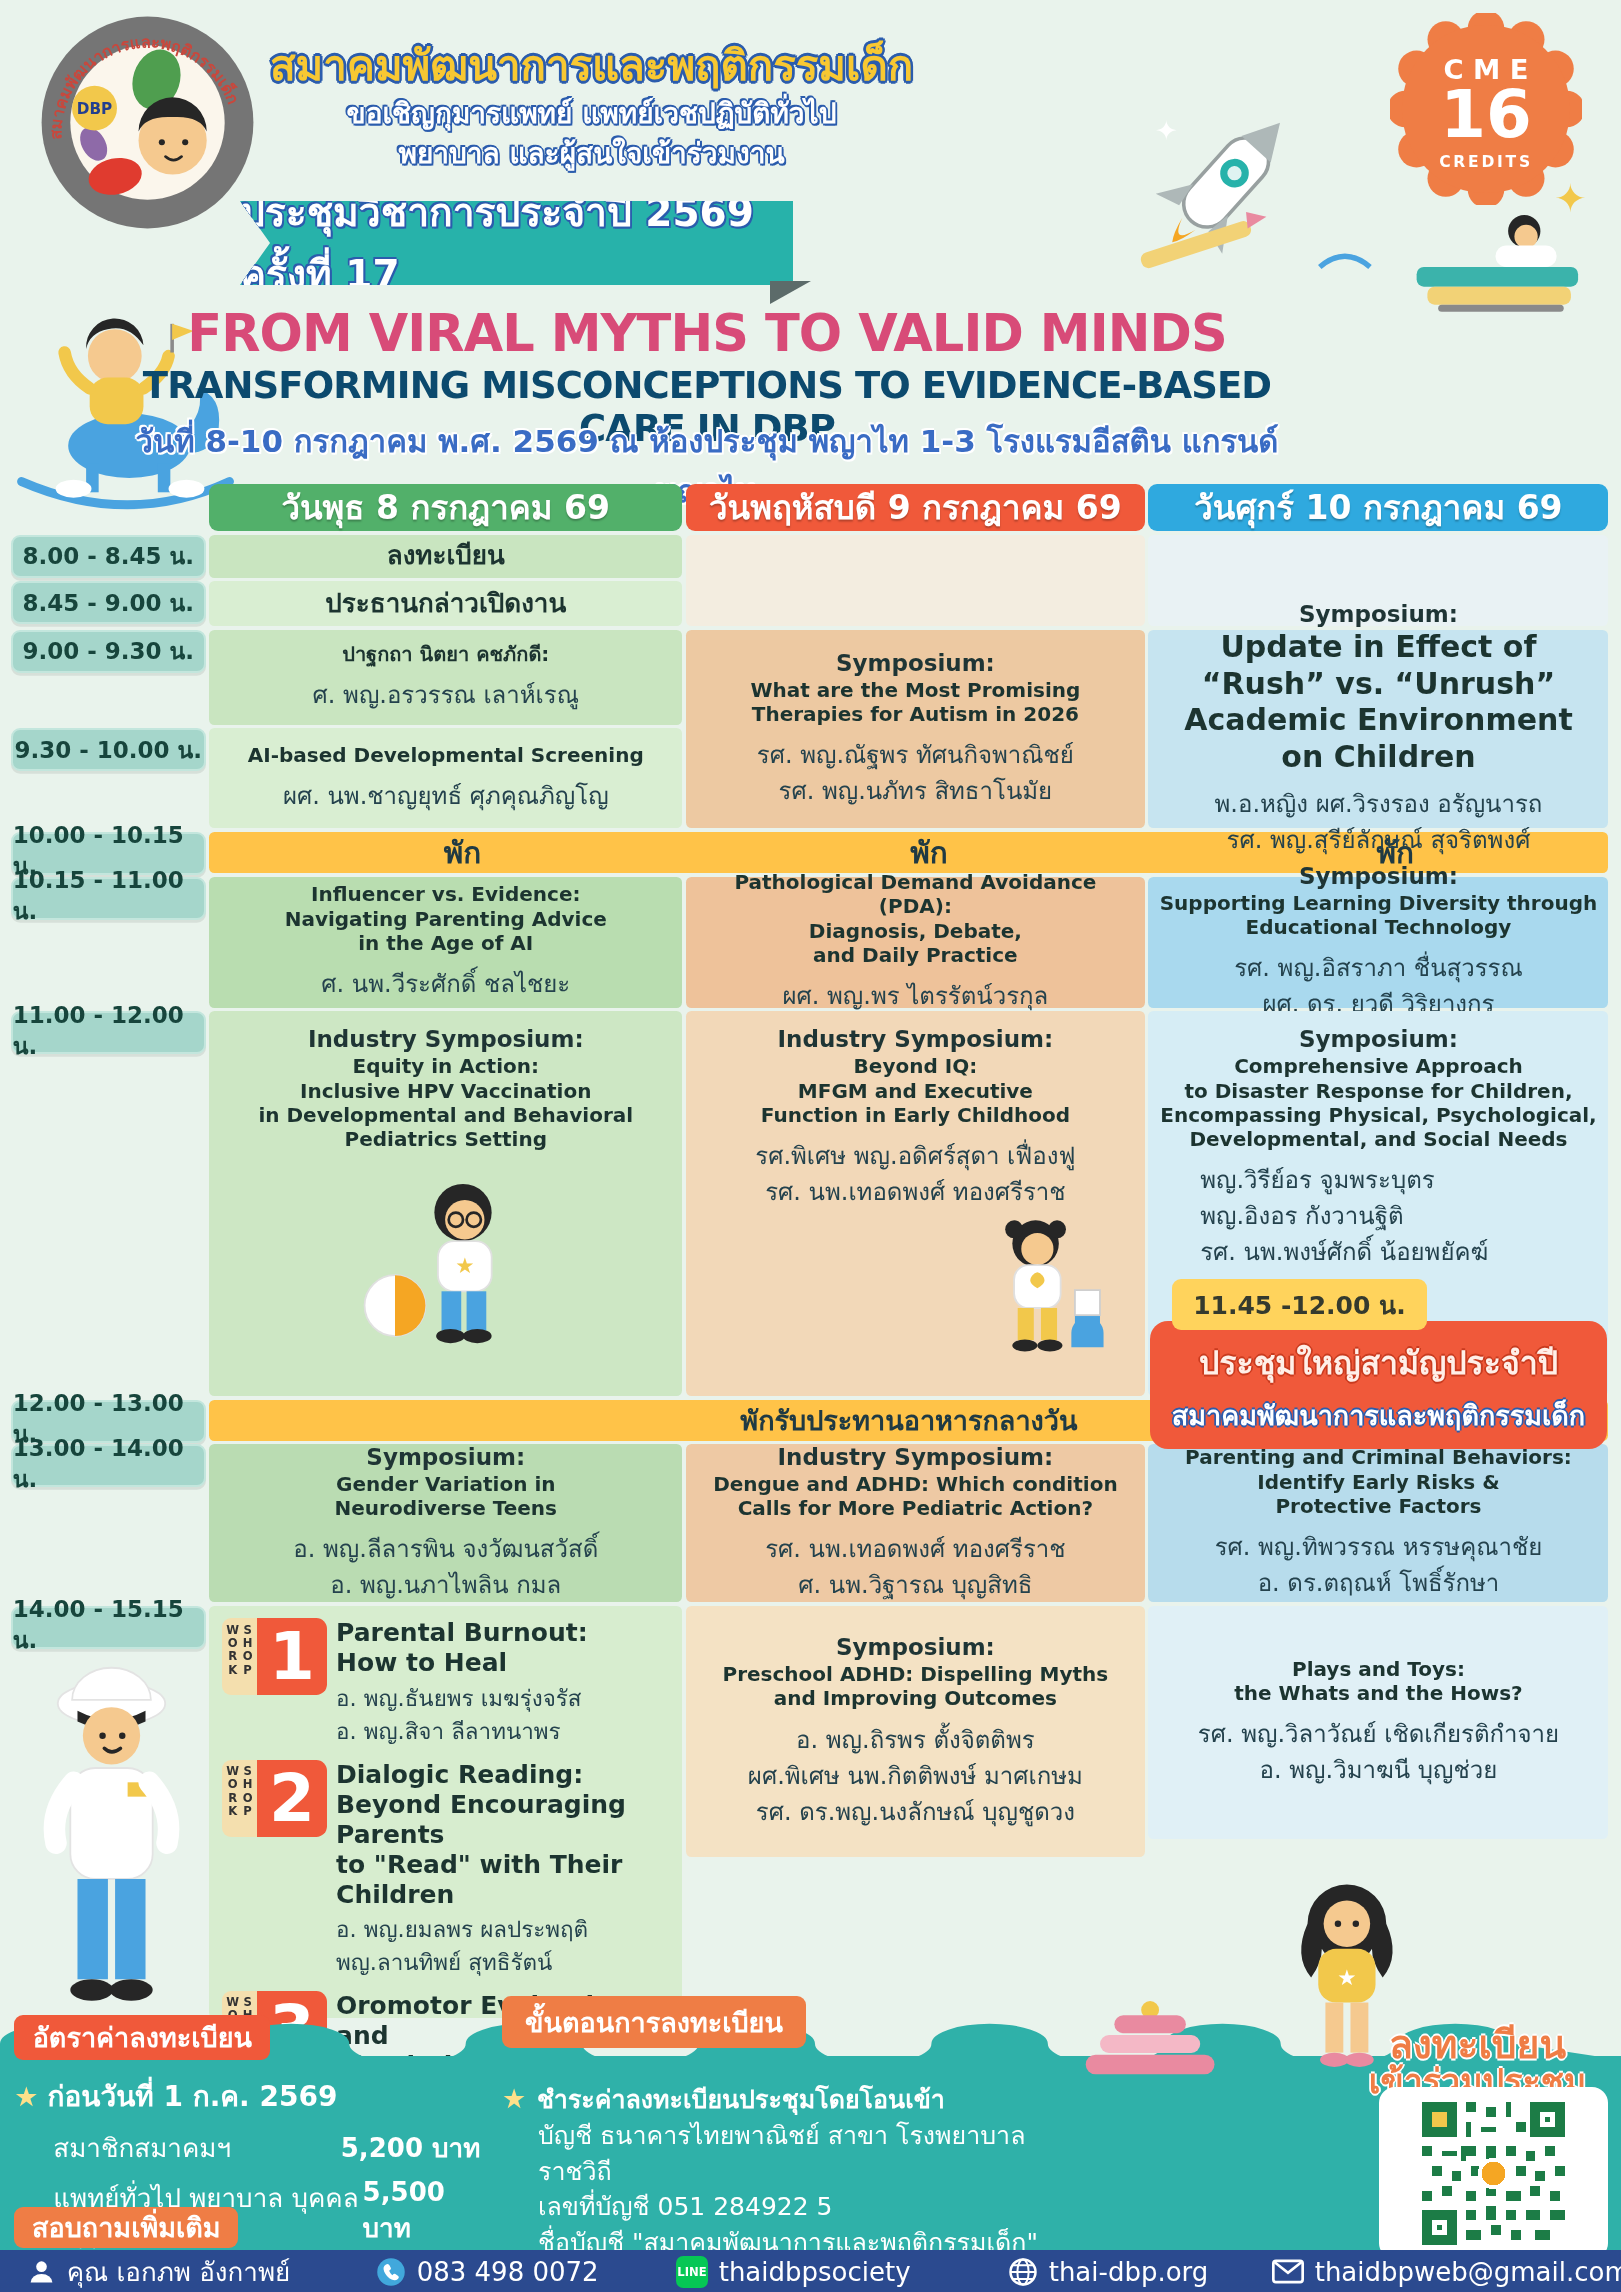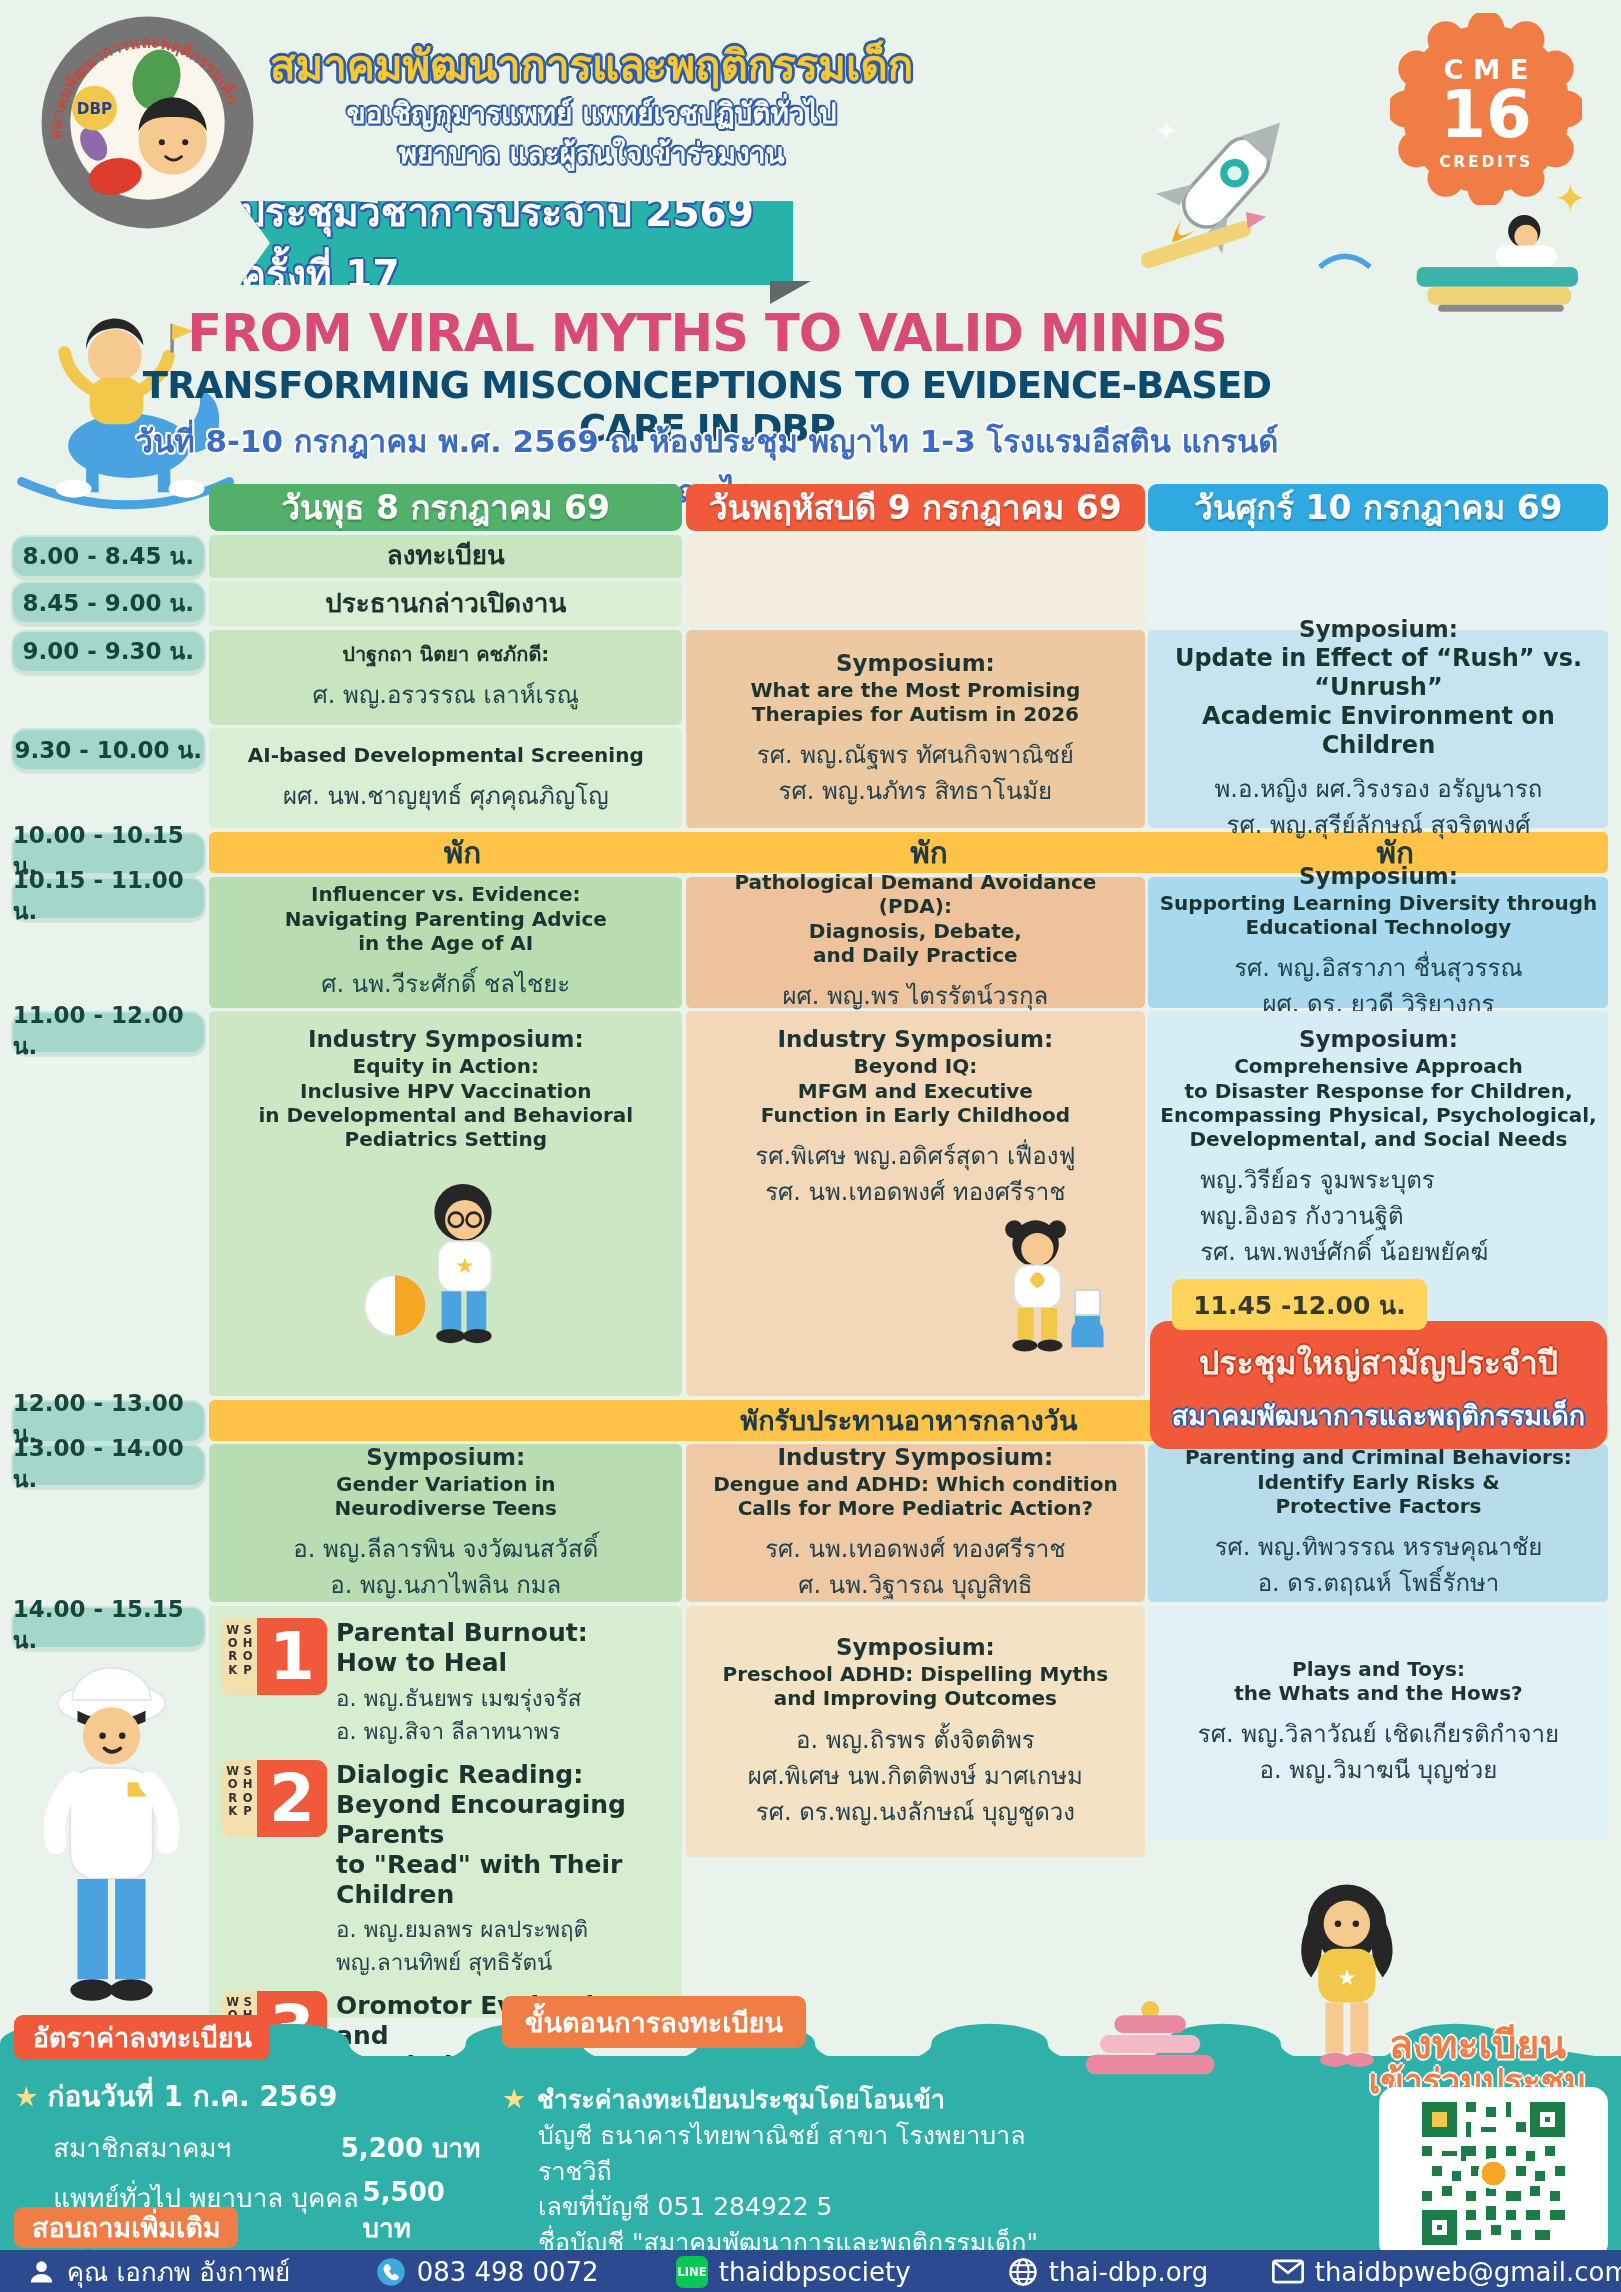--- a/index.html
+++ b/index.html
@@ -20,21 +20,21 @@
     text-shadow:1.8px 0 0 #2b5cad,-1.8px 0 0 #2b5cad,0 1.8px 0 #2b5cad,0 -1.8px 0 #2b5cad,1.8px 1.8px 0 #2b5cad,-1.8px -1.8px 0 #2b5cad;}
   .main-title1{left:134px;top:304px;width:1146px;text-align:center;font-size:51px;font-weight:bold;letter-spacing:-0.9px;color:#d84b78;}
   .main-title2{left:134px;top:364px;width:1146px;text-align:center;font-size:37px;font-weight:bold;letter-spacing:-0.9px;color:#0c4a6e;}
   .date-line{left:134px;top:416px;width:1146px;text-align:center;font-size:31px;font-weight:bold;color:#3a6cc4;
     text-shadow:1.8px 0 0 #fff,-1.8px 0 0 #fff,0 1.8px 0 #fff,0 -1.8px 0 #fff,1.8px 1.8px 0 #fff,-1.8px -1.8px 0 #fff;}
   
   .grid{position:absolute;left:10.7px;top:484px;width:1601px;display:grid;
     grid-template-columns:195px 473px 459px 460px;
     grid-template-rows:47px 43px 45px 95px 100px 41px 131px 385px 41px 158px 412px;gap:3.6px;}
   .dhead{border-radius:9px;display:flex;align-items:center;justify-content:center;font-weight:bold;font-size:33px;color:#fff;text-shadow:0 1.8px 1.8px rgba(0,0,0,.25);}
-  .tpill{height:39px;background:#a5d6cb;border:2.7px solid #c3e6dd;border-radius:15px;display:flex;align-items:center;justify-content:center;
+  .tpill{height:39px;background:#a5d6cb;border:2.7px solid #c3e6dd;border-radius:9px;display:flex;align-items:center;justify-content:center;
     font-weight:bold;font-size:23px;color:#17453c;box-shadow:0 2.7px 0 rgba(0,0,0,.08);align-self:start;}
   .cell{border-radius:5.4px;display:flex;flex-direction:column;align-items:center;justify-content:center;text-align:center;padding:7.2px 10.7px;box-sizing:border-box;}
   .cell .sym{font-weight:bold;font-size:23px;color:#1f3535;line-height:1.25;}
   .cell .ttl{font-weight:bold;font-size:20px;color:#1c3430;line-height:1.22;}
   .cell .spk{font-size:24px;color:#24424d;margin-top:10.7px;line-height:1.5;}
   .band{background:#ffc348;border-radius:5.4px;display:flex;align-items:center;}
   .band .pk{flex:1;text-align:center;font-weight:bold;font-size:29.6px;color:#203a43;padding-left:40px;}
   .band.lunch{justify-content:center;font-weight:bold;font-size:27px;color:#203a43;}
   .time-tag{background:#ffd35c;border-radius:9px;padding:5.4px 21.5px;font-weight:bold;font-size:25px;color:#353a2e;align-self:flex-start;margin:9px 0 -9px 12.5px;z-index:2;}
   .meeting{background:#f0593a;border-radius:18px;padding:16px 9px 12.5px;width:100%;z-index:1;}
@@ -367,21 +367,21 @@
       <div class="ttl pre">Preschool ADHD: Dispelling Myths
 and Improving Outcomes</div>
       <div class="spk pre">อ. พญ.ถิรพร ตั้งจิตติพร
 ผศ.พิเศษ นพ.กิตติพงษ์ มาศเกษม
 รศ. ดร.พญ.นงลักษณ์ บุญชูดวง</div>
     </div>
 
     <div class="cell" style="grid-row:2/4;grid-column:4;background:#e9f2f4;"></div>
     <div class="cell" style="grid-row:4/6;grid-column:4;background:#c6e4f0;">
       <div class="sym">Symposium:</div>
-      <div class="ttl pre" style="font-size:24px;">Update in Effect of “Rush” vs. “Unrush”
+      <div class="ttl pre" style="font-size:30px;">Update in Effect of “Rush” vs. “Unrush”
 Academic Environment on Children</div>
       <div class="spk pre">พ.อ.หญิง ผศ.วิรงรอง อรัญนารถ
 รศ. พญ.สุรีย์ลักษณ์ สุจริตพงศ์</div>
     </div>
     <div class="cell" style="grid-row:7;grid-column:4;background:#a9d9ee;">
       <div class="sym">Symposium:</div>
       <div class="ttl pre">Supporting Learning Diversity through
 Educational Technology</div>
       <div class="spk pre">รศ. พญ.อิสราภา ชื่นสุวรรณ
 ผศ. ดร. ยุวดี วิริยางกูร</div>

